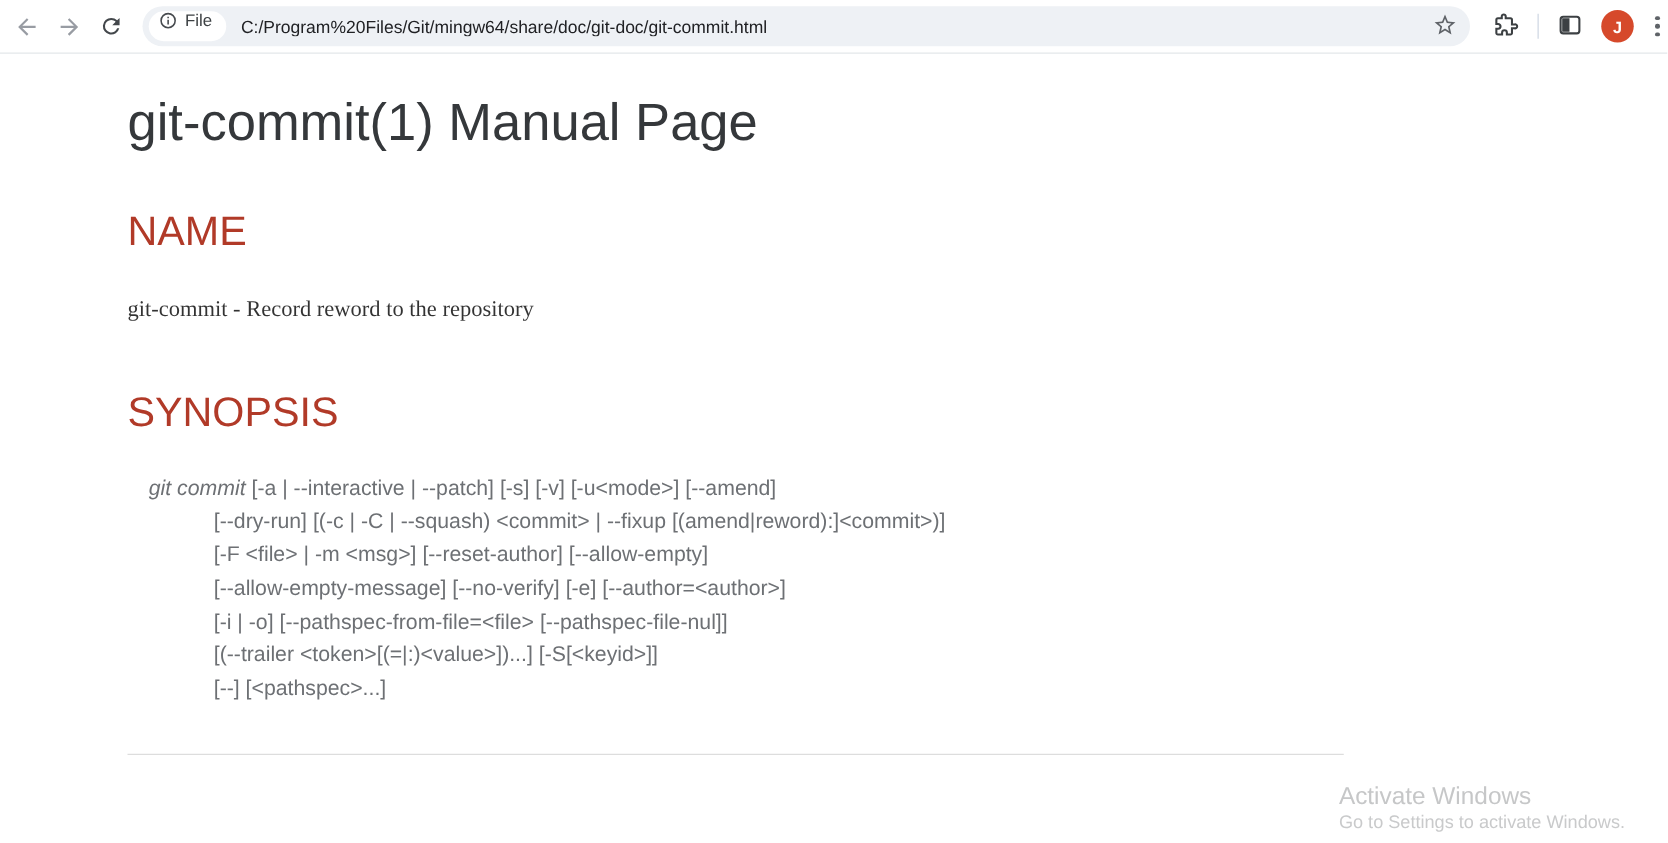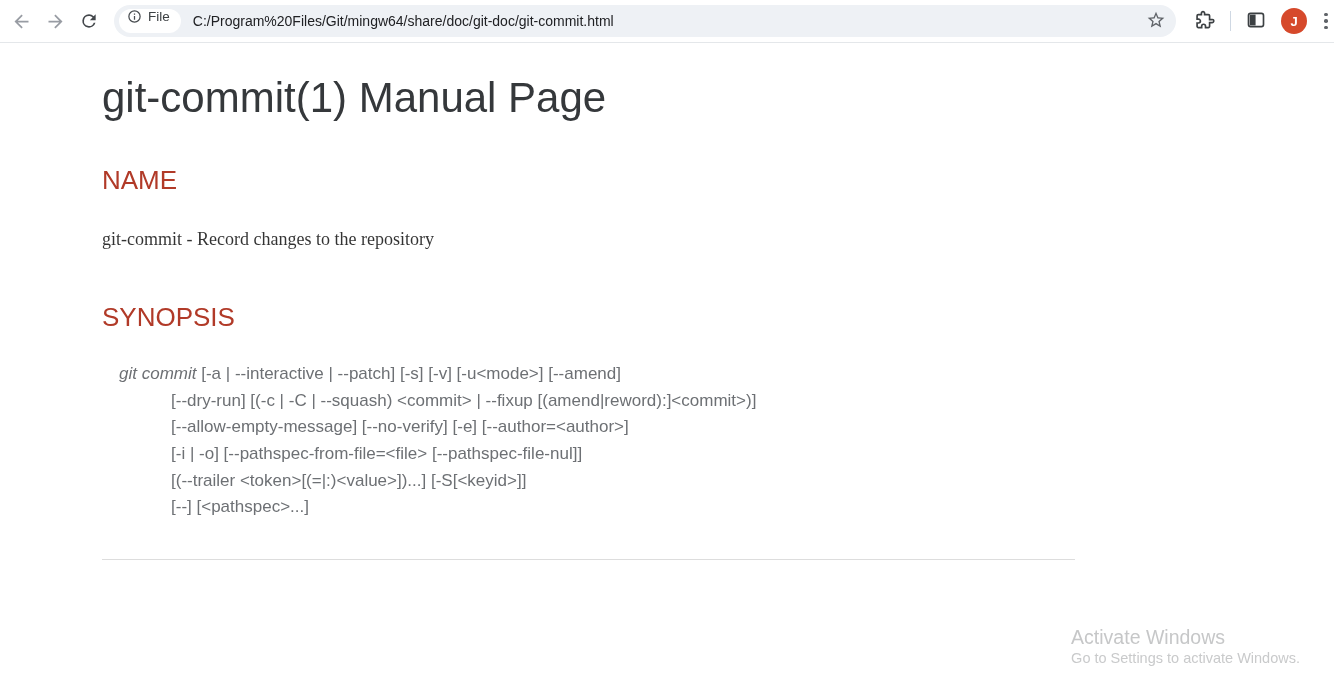--- a/index.html
+++ b/index.html
@@ -120,21 +120,21 @@
   }
   .doc-title {
     margin-top: 30px;
     font-size: 42px;
     font-weight: 300;
     color: #35383b;
     letter-spacing: 0;
     line-height: 1.2;
   }
   .sect-heading {
-    font-size: 26px;
+    font-size: 33px;
     font-weight: 300;
     line-height: 1.2;
   }
   .heading-name { margin-top: 42px; }
   .heading-synopsis { margin-top: 50px; }
   .name-body {
     margin-top: 30px;
     font-family: "Liberation Serif", "DejaVu Serif", serif;
     font-size: 18px;
     color: rgba(0,0,0,0.8);
@@ -246,27 +246,28 @@
         <i></i>
       </div>
   </div>
 </div>
 
 <div class="page">
 
   <h1 class="doc-title">git-commit(1) Manual Page</h1>
 
   <h2 class="sect-heading heading-name" style="color: rgb(177, 58, 40);">NAME</h2>
-  <p class="name-body">git-commit - Record changes to the repository</p>
+  <p class="name-body">git-commit - Record reword to the repository</p>
 
   <h2 class="sect-heading heading-synopsis" style="color: rgb(177, 58, 40);">SYNOPSIS</h2>
 
   <div class="synopsis">
     <div class="syn-first"><em>git commit</em><span> [-a | --interactive | --patch] [-s] [-v] [-u&lt;mode&gt;] [--amend]</span></div>
     <div class="syn-cont">[--dry-run] [(-c | -C | --squash) &lt;commit&gt; | --fixup [(amend|reword):]&lt;commit&gt;)]</div>
+    <div class="syn-cont">[-F &lt;file&gt; | -m &lt;msg&gt;] [--reset-author] [--allow-empty]</div>
     <div class="syn-cont">[--allow-empty-message] [--no-verify] [-e] [--author=&lt;author&gt;]</div>
     <div class="syn-cont">[-i | -o] [--pathspec-from-file=&lt;file&gt; [--pathspec-file-nul]]</div>
     <div class="syn-cont">[(--trailer &lt;token&gt;[(=|:)&lt;value&gt;])...] [-S[&lt;keyid&gt;]]</div>
     <div class="syn-cont">[--] [&lt;pathspec&gt;...]</div>
   </div>
 
   <hr class="rule">
 </div>
 
 <div class="watermark">

